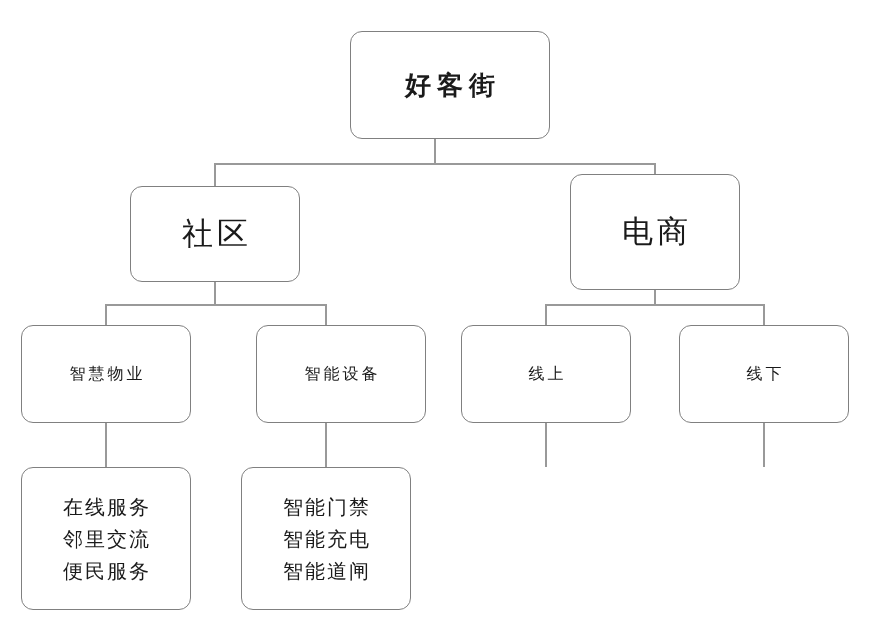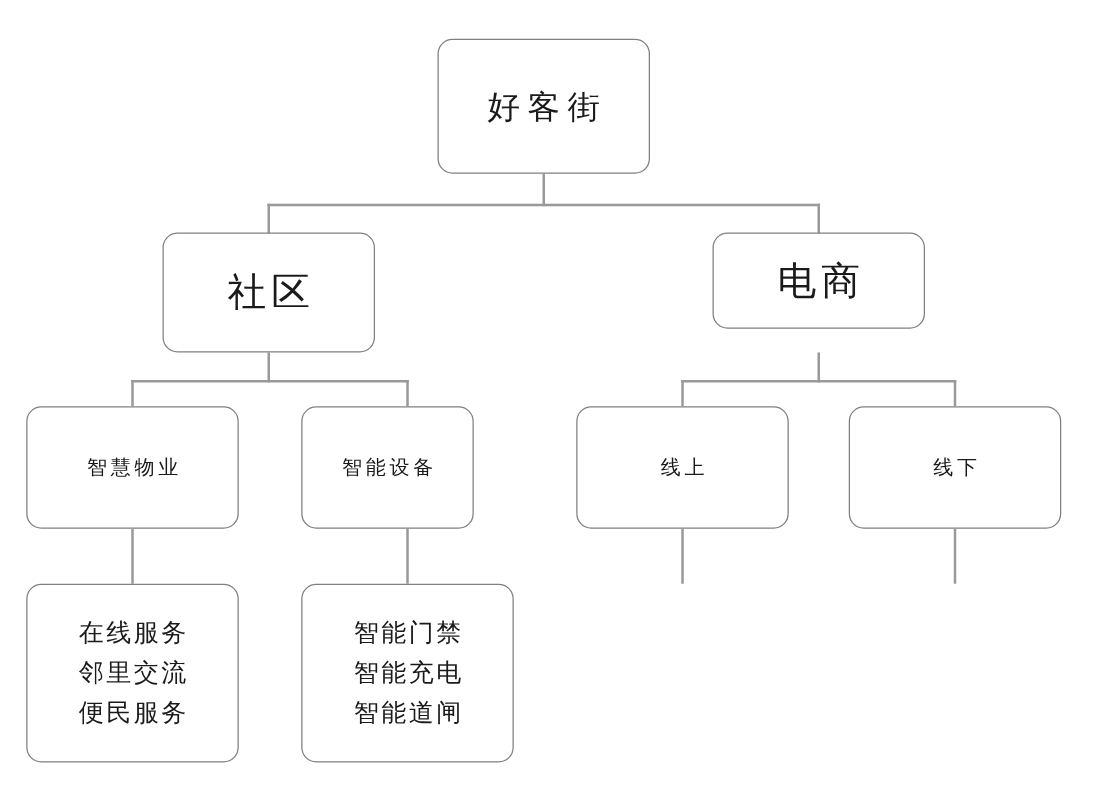--- a/index.html
+++ b/index.html
@@ -26,25 +26,25 @@
   .vline, .hline { position: absolute; background: var(--line, #999999); }
   .vline { width: 2px; }
   .hline { height: 2px; }
   .lvl1-label { font-size: 26px; letter-spacing: 6px; text-indent: 6px; }
   .lvl2-label { font-size: 31px; letter-spacing: 4px; text-indent: 4px; }
   .lvl3-label { font-size: 16px; letter-spacing: 3px; text-indent: 3px; }
   .leaf-lines { display: flex; flex-direction: column; align-items: center; }
   .leaf-lines span { font-size: 20px; line-height: 32px; letter-spacing: 2px; text-indent: 2px; }
 
   
-  #root        { left: 350px; top: 31px;  width: 170px; height: 108px; }
+  #root        { left: 350px; top: 31px;  width: 200px; height: 108px; font-weight: bold; }
   #b-community { left: 130px; top: 186px; width: 170px; height: 96px; }
-  #b-ecom      { left: 570px; top: 186px; width: 170px; height: 77px; }
+  #b-ecom      { left: 570px; top: 174px; width: 170px; height: 116px; }
   #c-property  { left: 21px;  top: 325px; width: 170px; height: 98px; }
-  #c-devices   { left: 241px; top: 325px; width: 138px; height: 98px; }
+  #c-devices   { left: 256px; top: 325px; width: 170px; height: 98px; }
   #c-online    { left: 461px; top: 325px; width: 170px; height: 98px; }
   #c-offline   { left: 679px; top: 325px; width: 170px; height: 98px; }
   #l-property  { left: 21px;  top: 467px; width: 170px; height: 143px; }
   #l-devices   { left: 241px; top: 467px; width: 170px; height: 143px; }
   #l-online    { left: 461px; top: 467px; width: 170px; height: 143px; }
   #l-offline   { left: 679px; top: 467px; width: 170px; height: 143px; }
 </style>
 </head>
 <body>
 

